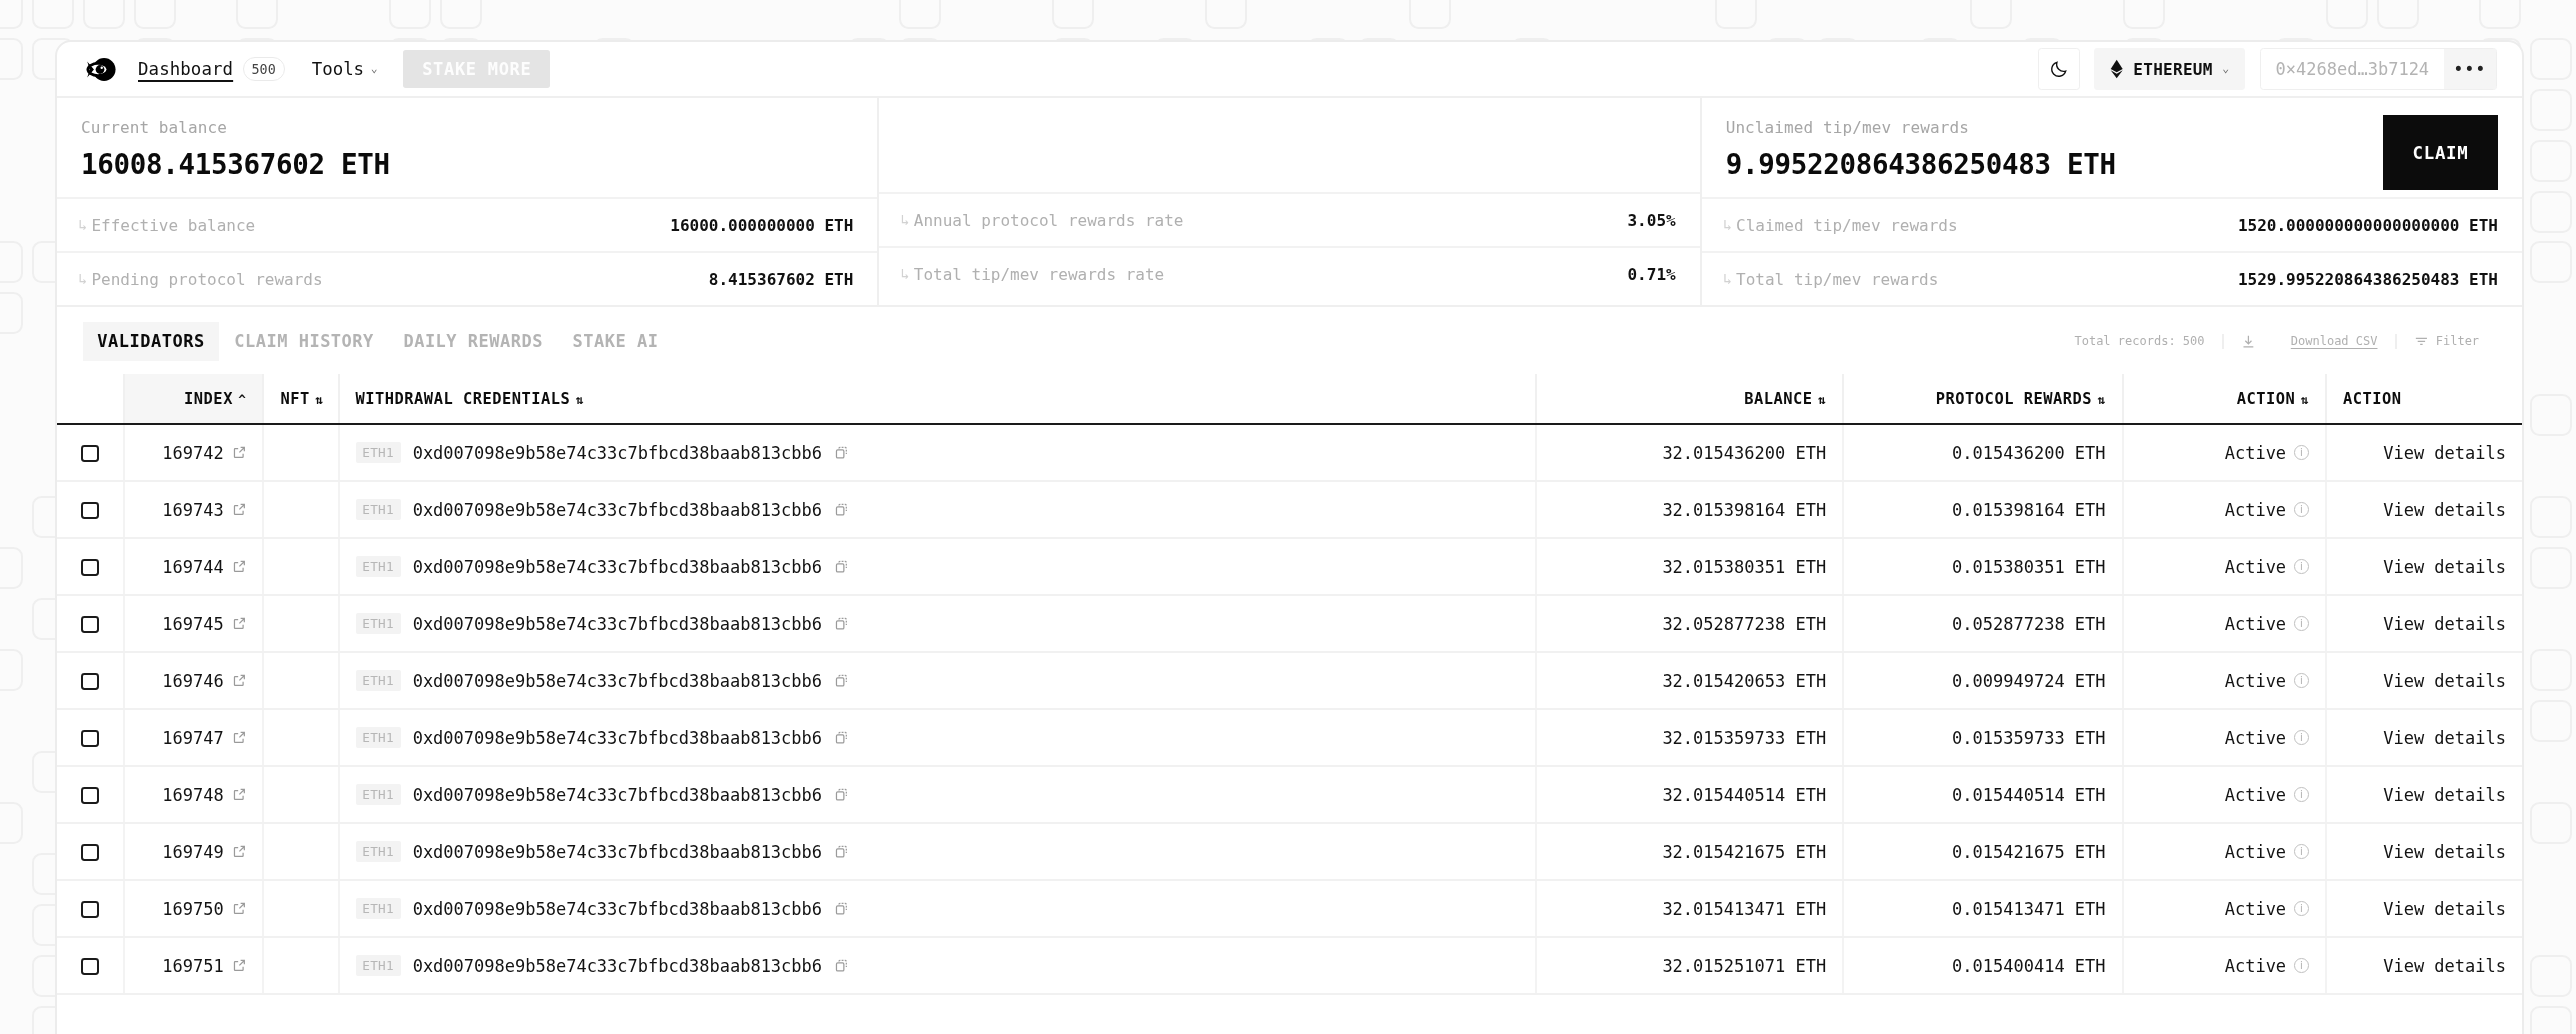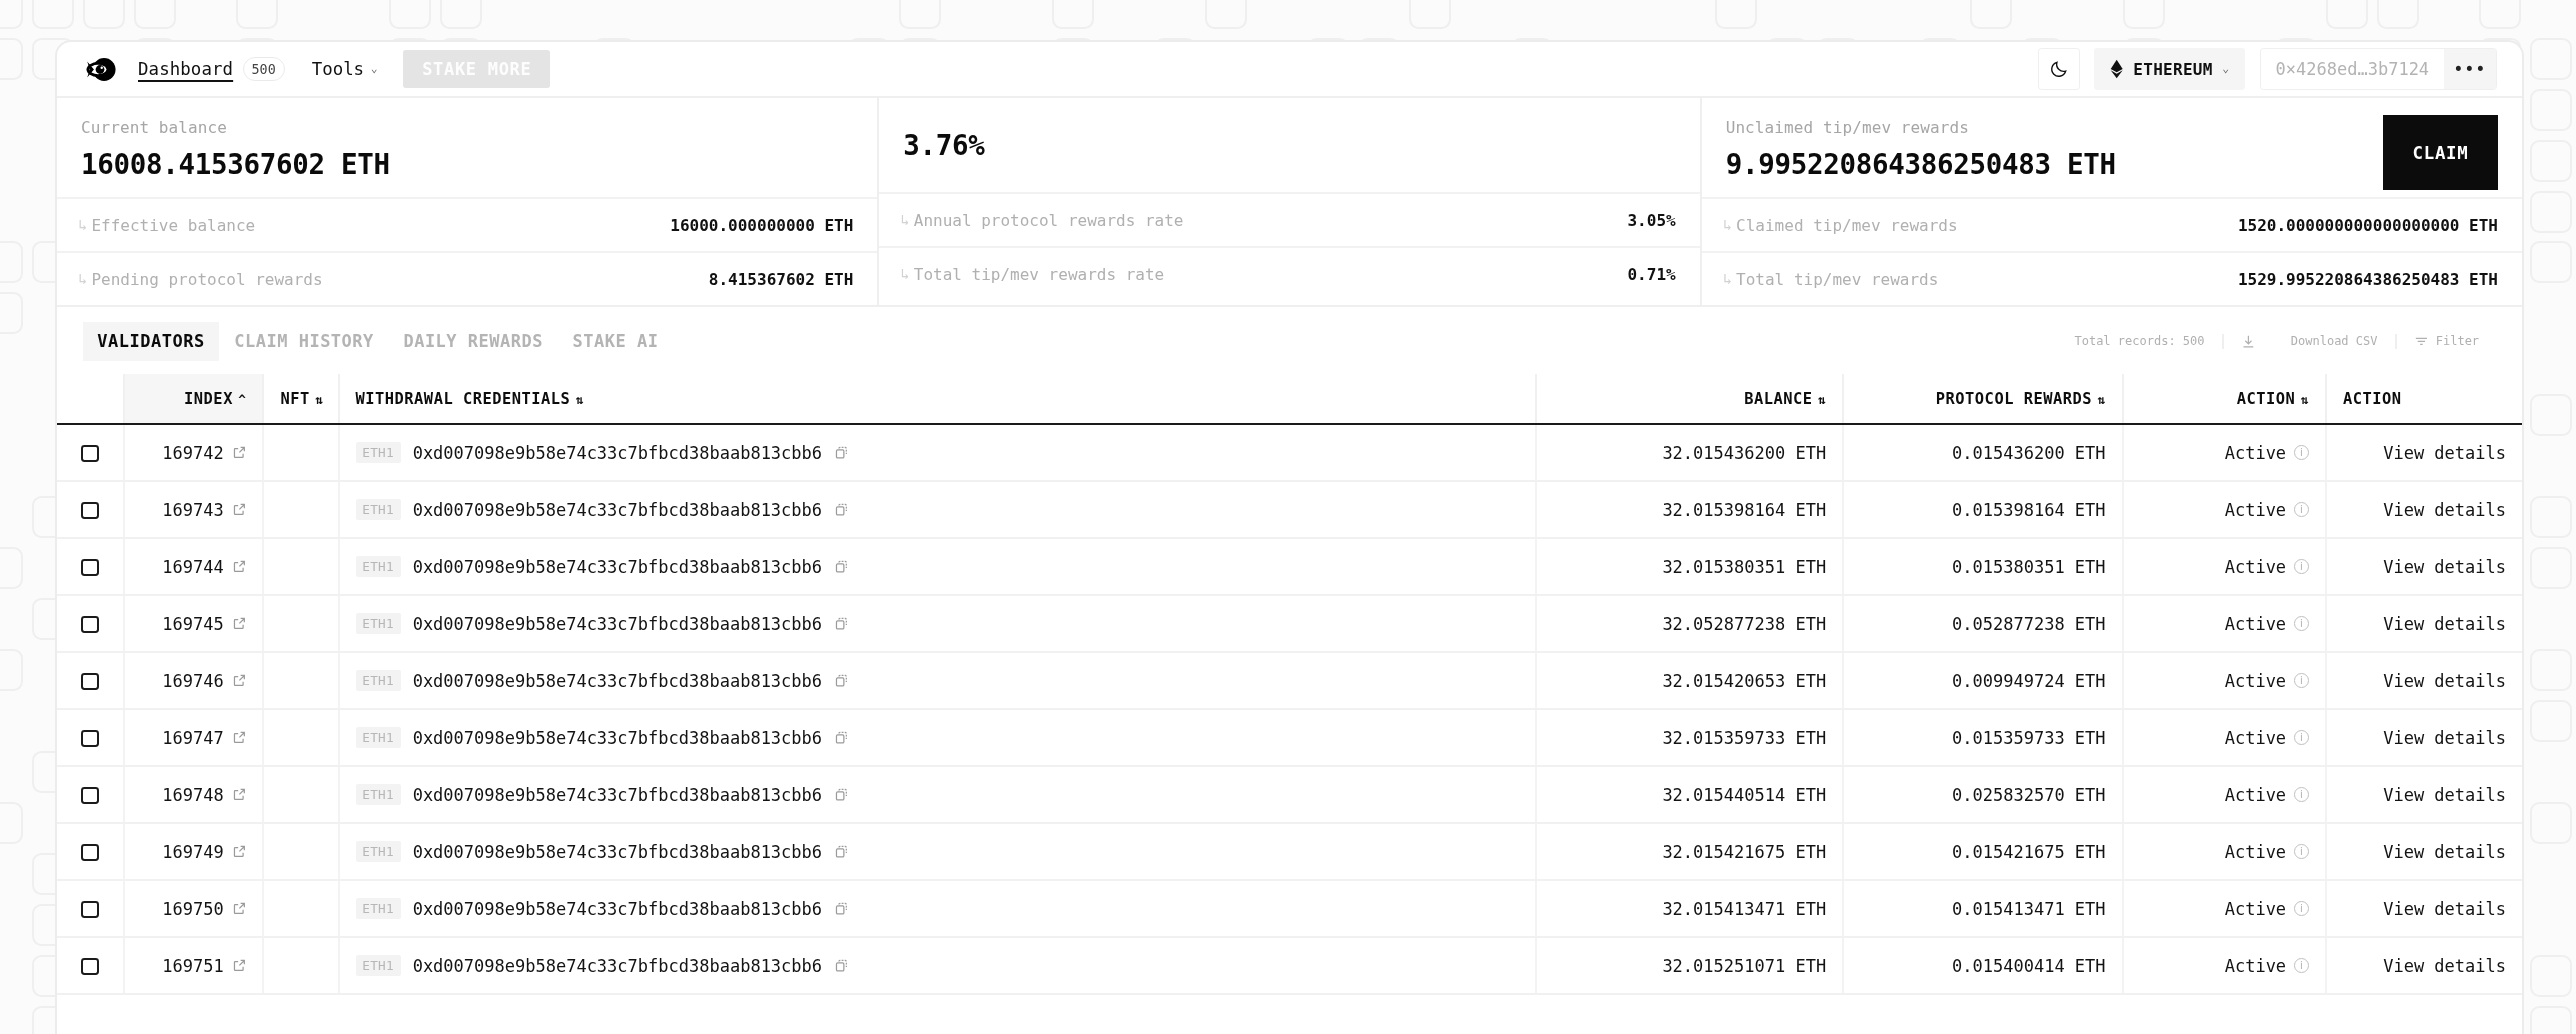--- a/index.html
+++ b/index.html
@@ -154,21 +154,21 @@
     font-family: "DejaVu Sans Mono", monospace;
   }
   .tab.active { color: #0b0b0b; background: #f5f5f5; }
   #tabs-actions { margin-left: auto; display: flex; align-items: center; }
   .tab-action {
     font-size: 12px; color: #b0b0b0; padding: 0 17.4px;
     display: flex; align-items: center; gap: 6.7px; cursor: pointer;
   }
   .tab-action.divided { border-left: 2px solid #efefef; }
   .tab-action.static { cursor: default; }
-  .tab-action .dl-label { text-underline-offset: 3.4px; padding-left: 28px; }
+  .tab-action .dl-label { text-decoration: underline; text-underline-offset: 3.4px; padding-left: 28px; }
 
   
   #validators-table { width: 100%; border-collapse: collapse; table-layout: fixed; }
   #validators-table th {
     font-weight: bold; font-size: 15.4px; color: #0d0d0d;
     letter-spacing: 0.5px; padding: 13.4px 16px; height: 50px;
     border-bottom: 2.7px solid #1a1a1a;
     border-right: 2px solid #f0f0f0;
     text-align: right; vertical-align: middle;
     background: #fff; white-space: nowrap;
@@ -726,21 +726,20 @@
         <span class="stat-sub-label">
           <span class="corner-arrow">↳</span>
           <span>Pending protocol rewards</span>
         </span>
         <span class="stat-sub-value">8.415367602 ETH</span>
       </div>
     </div>
 
     <div class="stat-col">
       <div class="stat-main">
-        <div class="stat-value">3.76%</div>
       </div>
       <div class="stat-sub">
         <span class="stat-sub-label">
           <span class="corner-arrow">↳</span>
           <span>Annual protocol rewards rate</span>
         </span>
         <span class="stat-sub-value">3.05%</span>
       </div>
       <div class="stat-sub">
         <span class="stat-sub-label">
@@ -1064,21 +1063,21 @@
                 <span class="cred-text">0xd007098e9b58e74c33c7bfbcd38baab813cbb6</span>
                 <span class="icon-btn">
                   <svg width="14.8" height="14.8" viewBox="0 0 24 24">
                     <rect x="4" y="8" width="12" height="13" rx="2" fill="none" stroke="#9a9a9a" stroke-width="2"></rect>
                     <path d="M8 5.5A1.5 1.5 0 0 1 9.5 4H18a2 2 0 0 1 2 2v8.5" fill="none" stroke="#9a9a9a" stroke-width="2" stroke-dasharray="3 2"></path>
                   </svg>
                 </span>
               </span>
             </td>
             <td>32.015440514 ETH</td>
-            <td>0.025832570 ETH</td>
+            <td>0.015440514 ETH</td>
             <td>
               <span class="status-wrap">
                 <span>Active</span>
                 <span class="info-circle">i</span>
               </span>
             </td>
             <td class="col-action"><span class="view-details">View details</span></td>
           </tr>
           <tr>
             <td class="col-check" style="text-align: center;"><span class="row-checkbox"></span></td>

